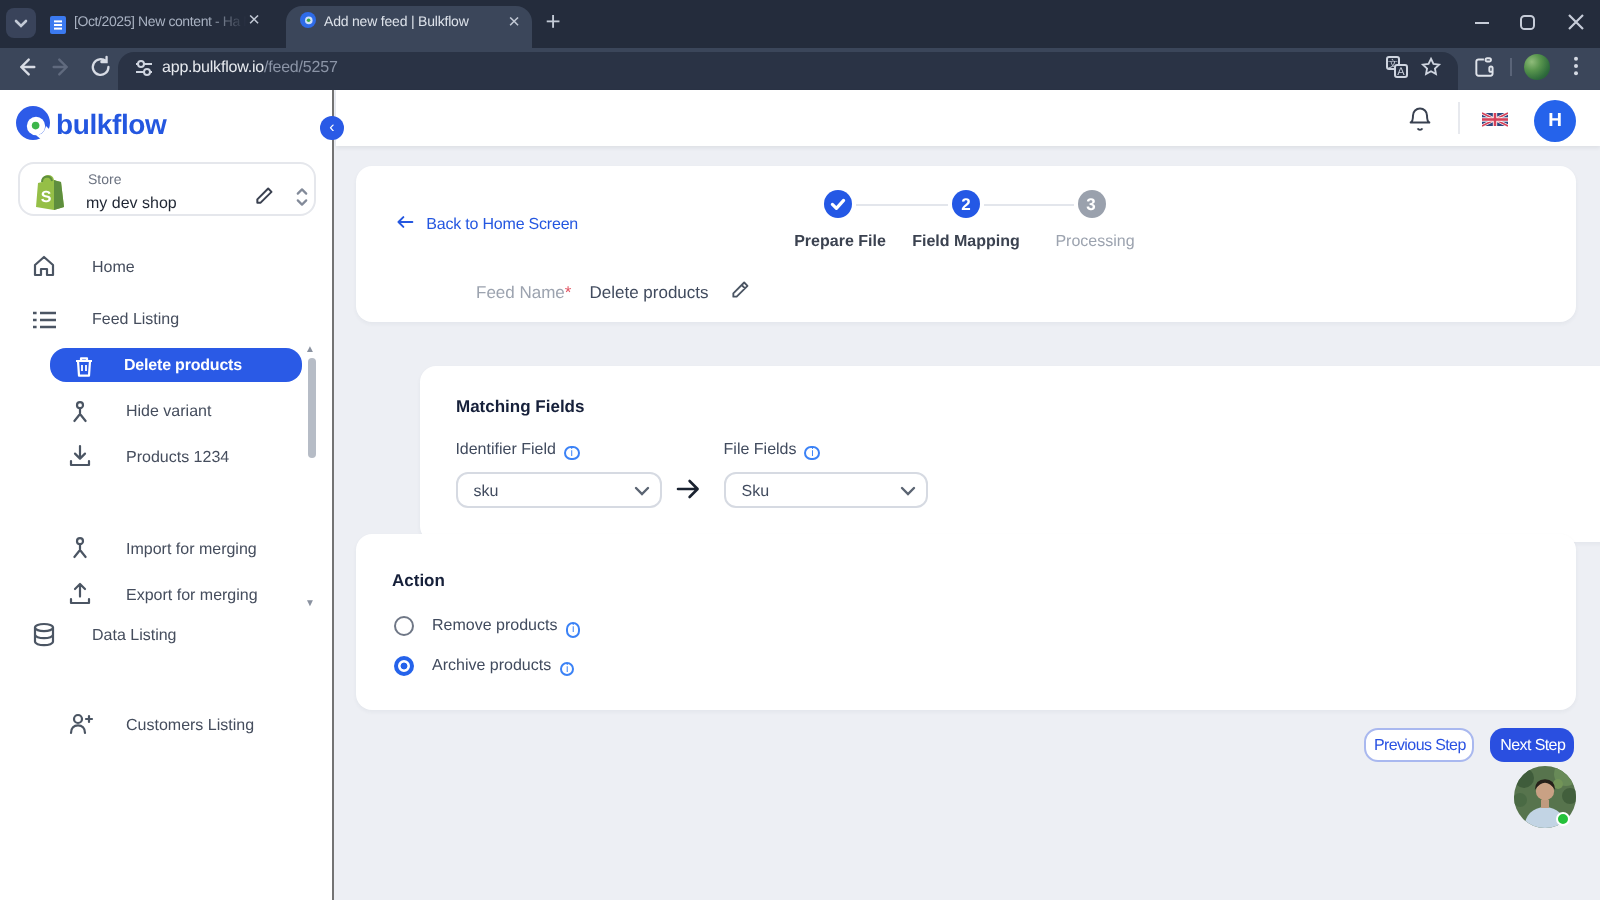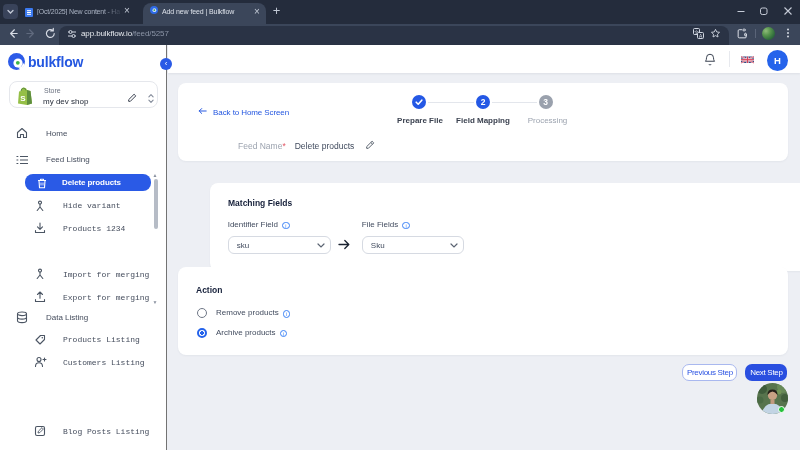--- a/index.html
+++ b/index.html
@@ -31,21 +31,21 @@
   #logo-row { position:absolute; left:8px; top:8px; height:18px; }
   #logo-text { position:absolute; left:20px; top:0.5px; font-size:14px; font-weight:bold; color:#2457e0; letter-spacing:-0.2px; }
   #storecard { position:absolute; left:9px; top:36px; width:149px; height:27px; border:1px solid #e5e7ec; border-radius:8px; background:#fff; }
   #storecard .lbl { position:absolute; left:34px; top:5px; font-size:7px; color:#6b7280; }
   #storecard .name { position:absolute; left:33px; top:15px; font-size:8px; color:#1f2633; }
   
   .mi { position:absolute; left:0; width:167px; height:22px; }
   .mi .txt { position:absolute; font-size:8px; color:#454d5d; top:6.5px; white-space:nowrap; }
   .mi .ic { position:absolute; top:5px; }
   .toplvl .ic { left:16px; } .toplvl .txt { left:46px; }
-  .sublvl .ic { left:34px; } .sublvl .txt { left:63px;font-family:Liberation Mono, monospace; }
+  .sublvl .ic { left:34px; } .sublvl .txt { left:63px; }
   #pill { position:absolute; left:25px; top:129px; width:126px; height:17px; background:#2a5ae6; border-radius:8px; }
   #pill .txt { position:absolute; left:37px; top:4px; font-size:8px; color:#fff; font-weight:bold; letter-spacing:-0.1px; }
   
   #sb-thumb { position:absolute; left:153.5px; top:134px; width:4px; height:50px; background:#b6bcc6; border-radius:2px; }
   .sb-arr { position:absolute; left:152.5px; width:6px; height:5px; color:#8a92a0; font-size:5px; line-height:5px; }
   
   #main { position:absolute; left:168px; top:0; width:632px; height:405px; }
   #apphead { position:absolute; left:0; top:0; width:632px; height:28px; background:#fff; box-shadow:0 1px 2px rgba(40,50,70,0.08); }
   #avatarH { position:absolute; left:599px; top:4.5px; width:21px; height:21px; border-radius:50%; background:#2563eb; color:#fff;
      font-size:9.5px; font-weight:bold; text-align:center; line-height:21px; }
@@ -316,39 +316,25 @@
         </svg>
       <div class="txt">Export for merging</div>
     </div>
     <div class="mi toplvl" style="top:261.1px">
       <svg class="ic" width="12" height="13" viewBox="0 0 12 13">
           <ellipse cx="6" cy="2.8" rx="4.5" ry="1.8" stroke="#4b5563" stroke-width="1.1" fill="none"></ellipse>
           <path d="M1.5 2.8 V6.3 c0 1 2 1.8 4.5 1.8 s4.5 -0.8 4.5 -1.8 V2.8 M1.5 6.3 V9.8 c0 1 2 1.8 4.5 1.8 s4.5 -0.8 4.5 -1.8 V6.3" stroke="#4b5563" stroke-width="1.1" fill="none"></path>
         </svg>
       <div class="txt">Data Listing</div>
     </div>
-    <div class="mi sublvl" style="top:283.8px">
-      <svg class="ic" width="12" height="12" viewBox="0 0 12 12">
-          <path d="M6.5 1.5 H10.5 V5.5 L6 10 L2 6 Z" stroke="#4b5563" stroke-width="1.1" fill="none" stroke-linejoin="round"></path>
-          <circle cx="8.3" cy="3.7" r="0.8" fill="#4b5563"></circle>
-        </svg>
-      <div class="txt">Products Listing</div>
-    </div>
     <div class="mi sublvl" style="top:306.4px">
       <svg class="ic" width="13" height="12" viewBox="0 0 13 12">
           <circle cx="5" cy="3.5" r="2" stroke="#4b5563" stroke-width="1.1" fill="none"></circle>
           <path d="M1.5 10.5 c0 -2.5 1.5 -3.8 3.5 -3.8 s3.5 1.3 3.5 3.8" stroke="#4b5563" stroke-width="1.1" fill="none" stroke-linecap="round"></path>
           <path d="M10.5 2 v3 M9 3.5 h3" stroke="#4b5563" stroke-width="1.1" stroke-linecap="round"></path>
         </svg>
       <div class="txt">Customers Listing</div>
     </div>
-    <div class="mi sublvl" style="top:375.3px">
-      <svg class="ic" width="12" height="12" viewBox="0 0 12 12">
-          <rect x="1.5" y="1.5" width="9" height="9" rx="1.5" stroke="#4b5563" stroke-width="1.1" fill="none"></rect>
-          <path d="M4 8 l0.4 -1.8 L8 2.6 l1.4 1.4 -3.6 3.6 z" stroke="#4b5563" stroke-width="0.9" fill="none" stroke-linejoin="round"></path>
-        </svg>
-      <div class="txt">Blog Posts Listing</div>
-    </div>
     <div class="sb-arr" style="top:128.3px">▲</div>
     <div id="sb-thumb"></div>
     <div class="sb-arr" style="top:254.9px">▼</div>
   </div>
 </div>
 
 </body></html>

